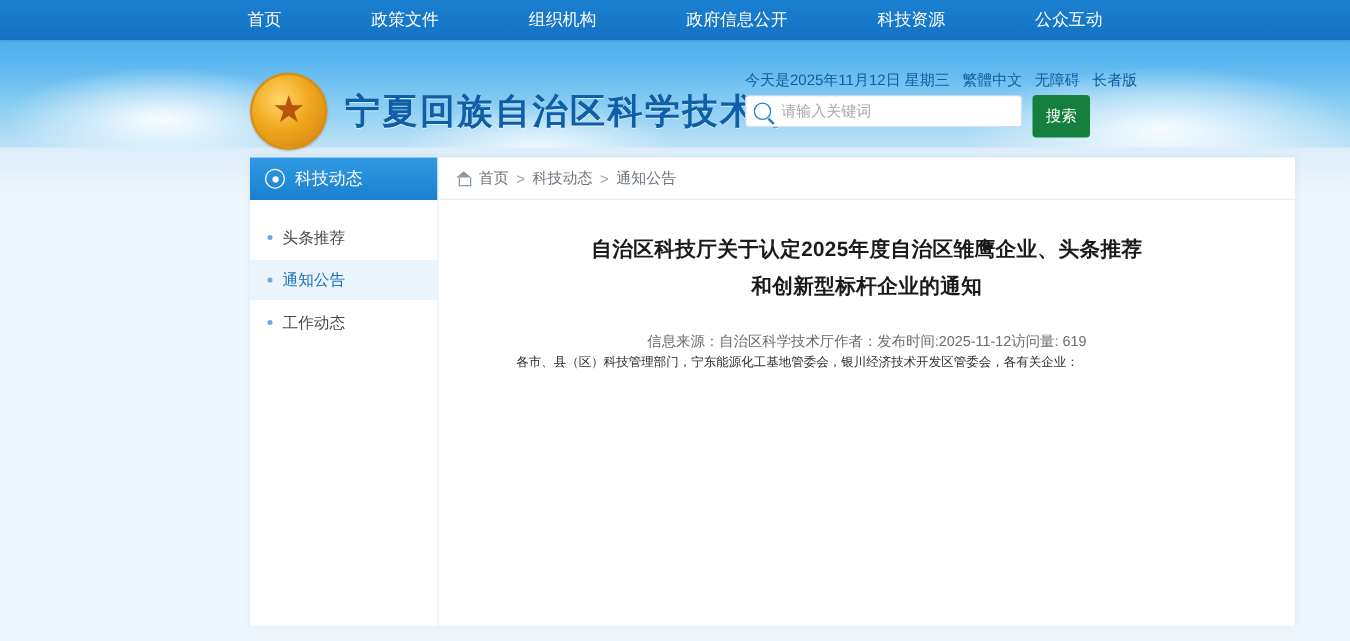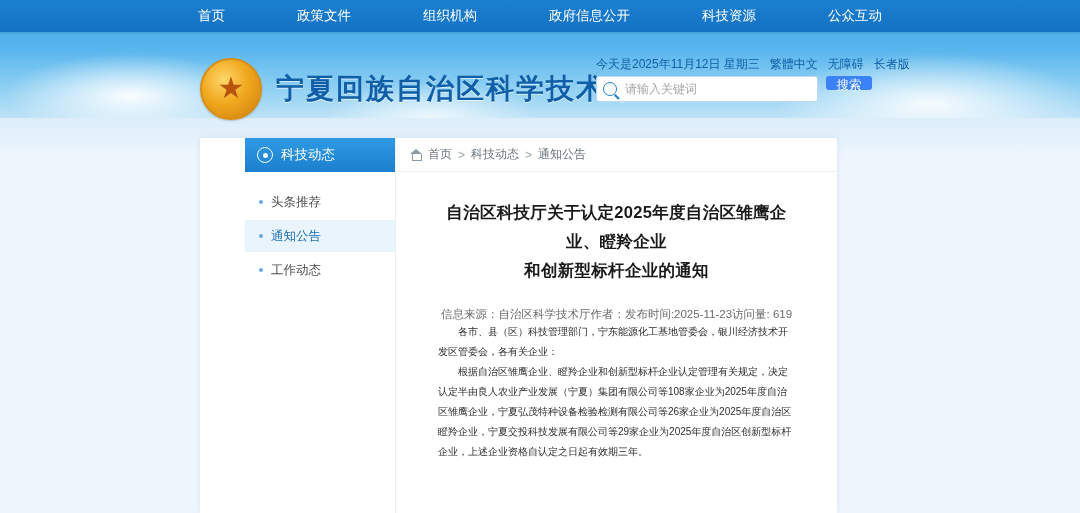--- a/index.html
+++ b/index.html
@@ -86,30 +86,29 @@
   .mag:after {
     content:""; position:absolute; right:-4px; bottom:-3px; width:6px; height:1.6px;
     background:#1b7fd0; transform:rotate(45deg);
   }
   .search-input {
     border:0; outline:0; font-size:12px; color:#333; width:100%;
     font-family:"Liberation Sans", sans-serif;
   }
   .search-input::placeholder { color:#a8a8a8; }
   .search-btn {
-    margin-left:8px; width:46px; height:14px; background:#3b82f6; color:#fff;
+    margin-left:8px; width:46px; height:34px; background:#15803d; color:#fff;
     font-size:12.5px; border:0; border-radius:3px; cursor:pointer;
   }
 
   
   .shell {
-    position:absolute; left:200px; top:138px; width:637px; min-height:375px;
+    position:absolute; left:200px; top:126px; width:836px; min-height:375px;
     background:#fff; box-shadow:0 0 6px rgba(30,90,150,.10);
     display:flex;
-    padding-left:45px;
   }
 
   
   .sidebar { width:150px; flex:0 0 150px; }
   .side-head {
     height:34px; background:linear-gradient(180deg,#2f9ae3 0%, #1b80cf 100%);
     color:#fff; display:flex; align-items:center; gap:8px; padding:0 12px;
     font-size:13.5px;
   }
   .side-head .gear {
@@ -235,32 +234,31 @@
         <span class="home"></span>
         <a>首页</a>
         <span class="gt">&gt;</span>
         <a>科技动态</a>
         <span class="gt">&gt;</span>
         <a>通知公告</a>
       </div>
 
       <div class="article">
         <div class="art-title">
-          <div>自治区科技厅关于认定2025年度自治区雏鹰企业、瞪羚企业</div>
+          <div>自治区科技厅关于认定2025年度自治区雏鹰企业、头条推荐</div>
           <div>和创新型标杆企业的通知</div>
         </div>
 
         <div class="art-meta">
           <span>信息来源：自治区科学技术厅</span>
           <span>作者：</span>
-          <span>发布时间:2025-11-23</span>
+          <span>发布时间:2025-11-12</span>
           <span>访问量: 619</span>
         </div>
 
         <div class="art-body">
           <p>各市、县（区）科技管理部门，宁东能源化工基地管委会，银川经济技术开发区管委会，各有关企业：</p>
-          <p>根据自治区雏鹰企业、瞪羚企业和创新型标杆企业认定管理有关规定，决定认定半由良人农业产业发展（宁夏）集团有限公司等108家企业为2025年度自治区雏鹰企业，宁夏弘茂特种设备检验检测有限公司等26家企业为2025年度自治区瞪羚企业，宁夏交投科技发展有限公司等29家企业为2025年度自治区创新型标杆企业，上述企业资格自认定之日起有效期三年。</p>
         </div>
 
       </div>
     </div>
   </div>
 </div>
 
 </body></html>

